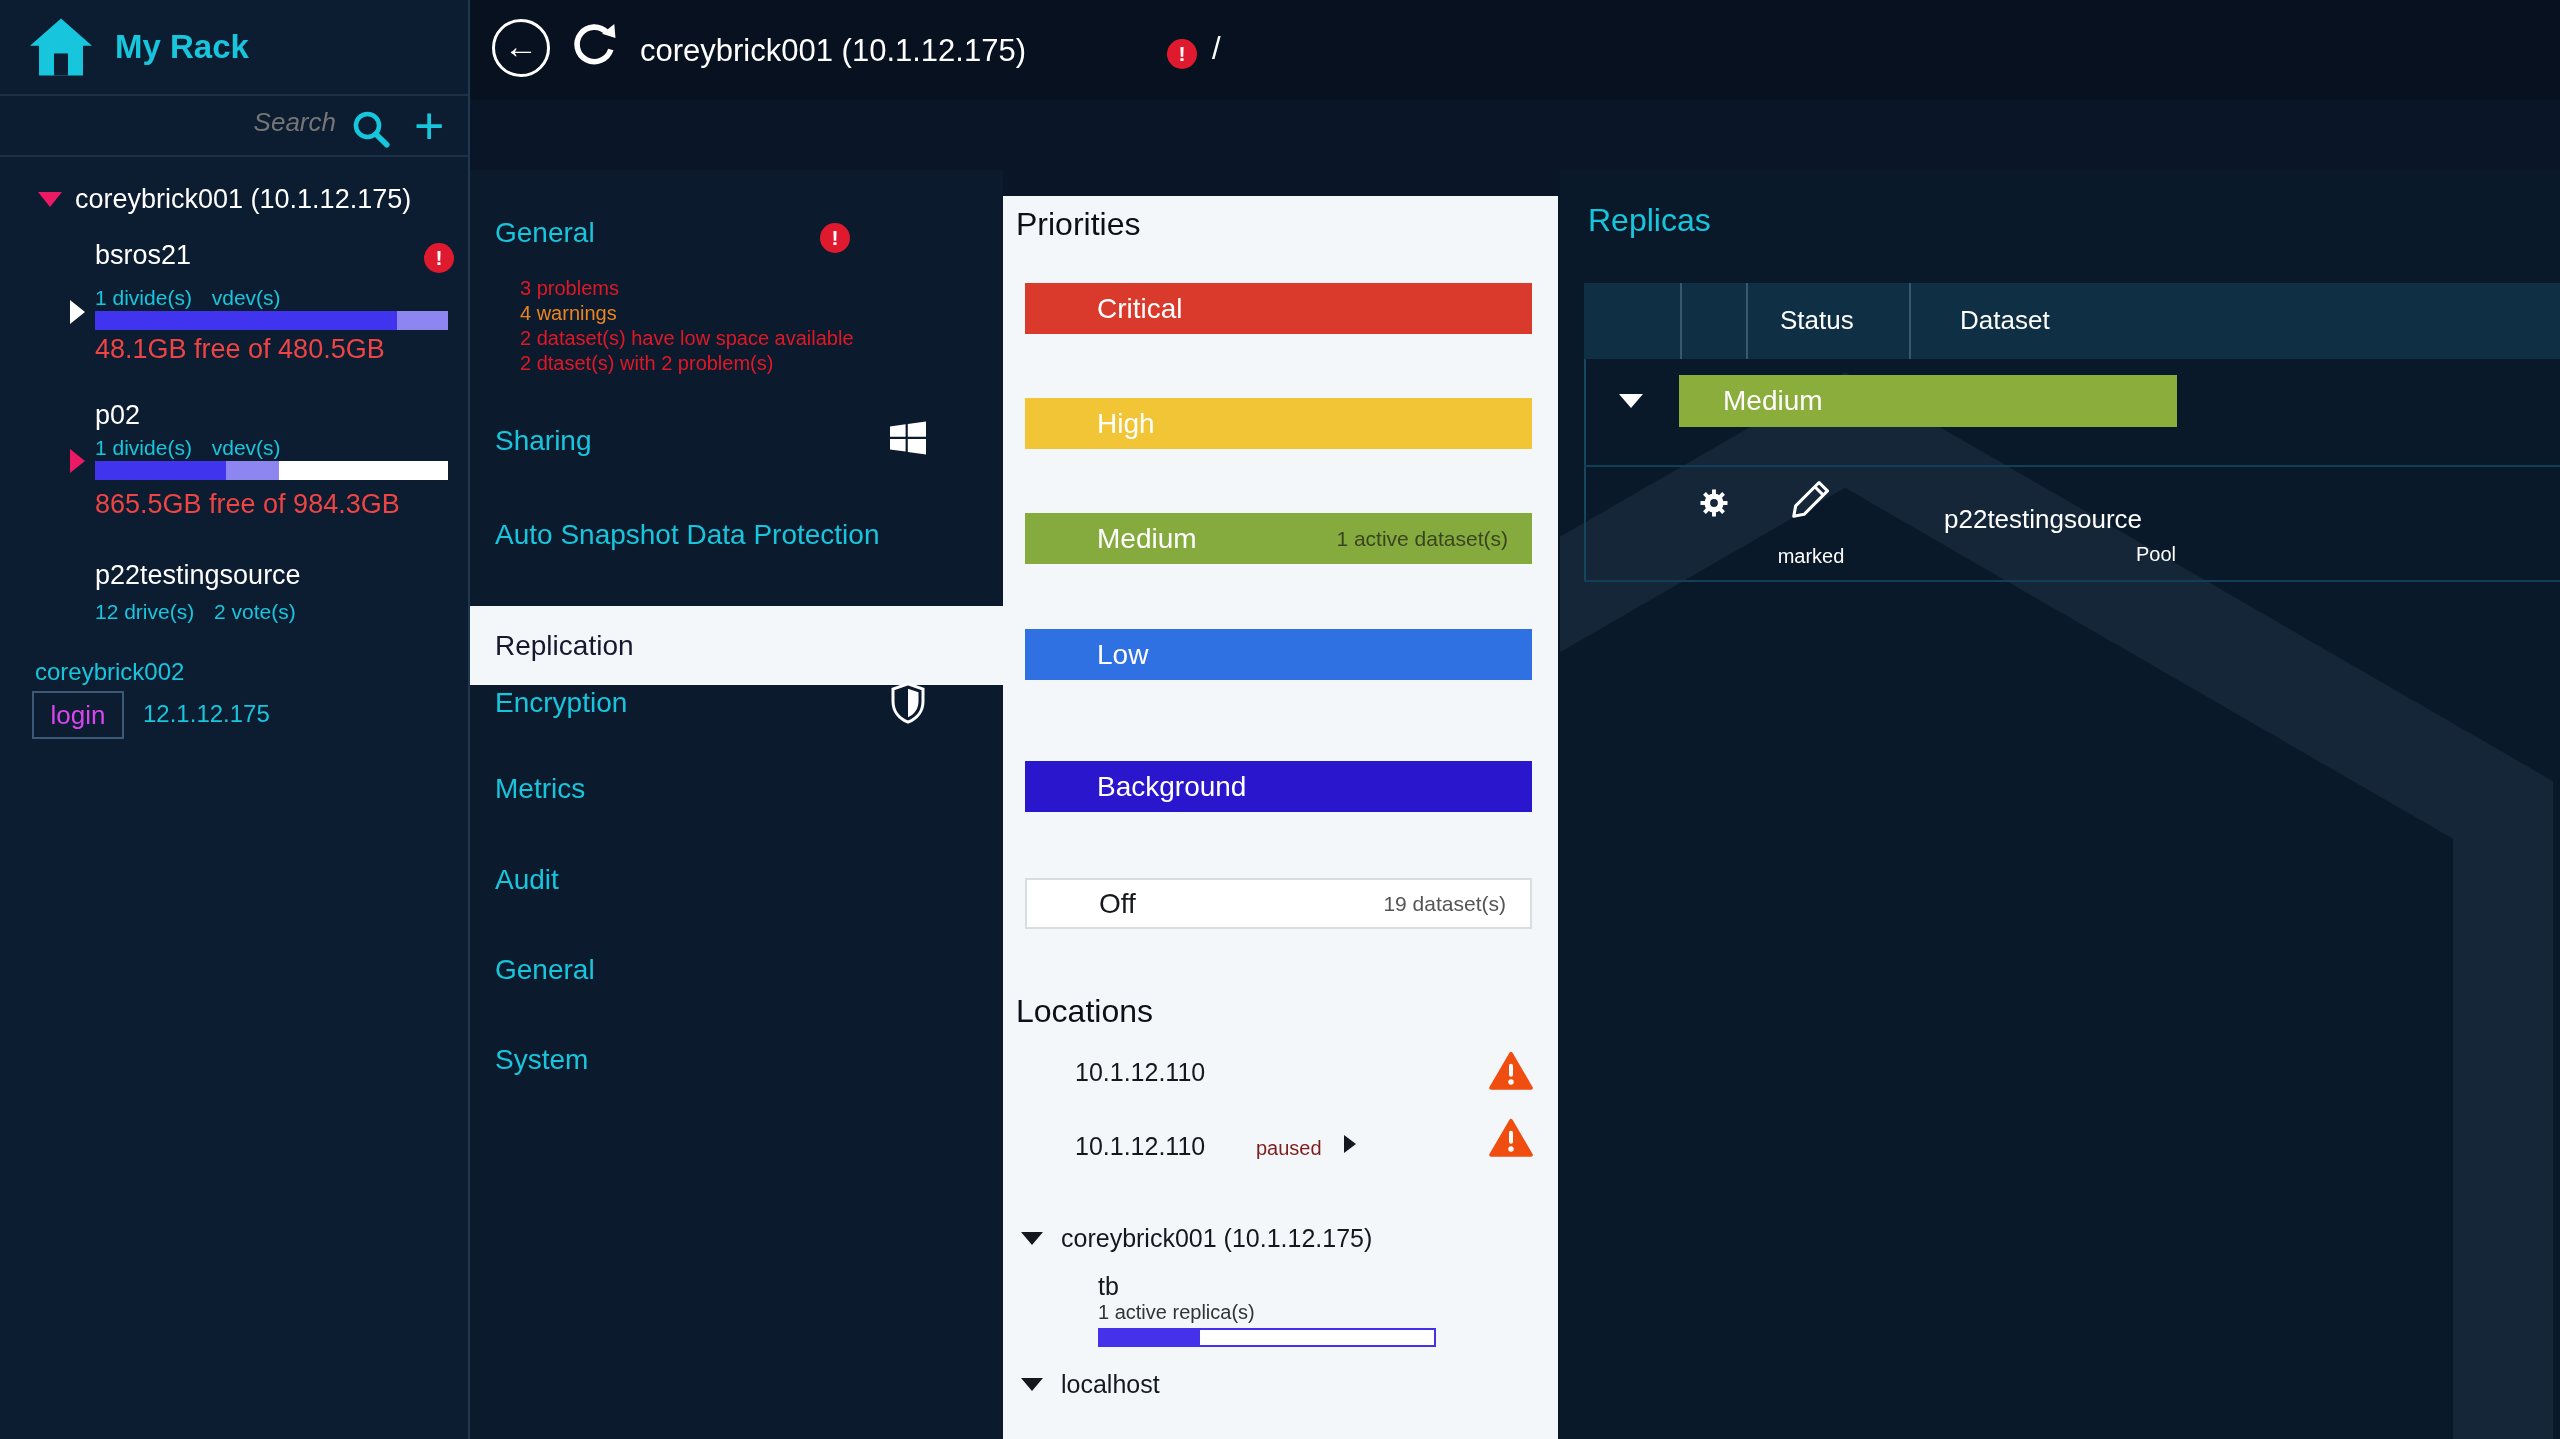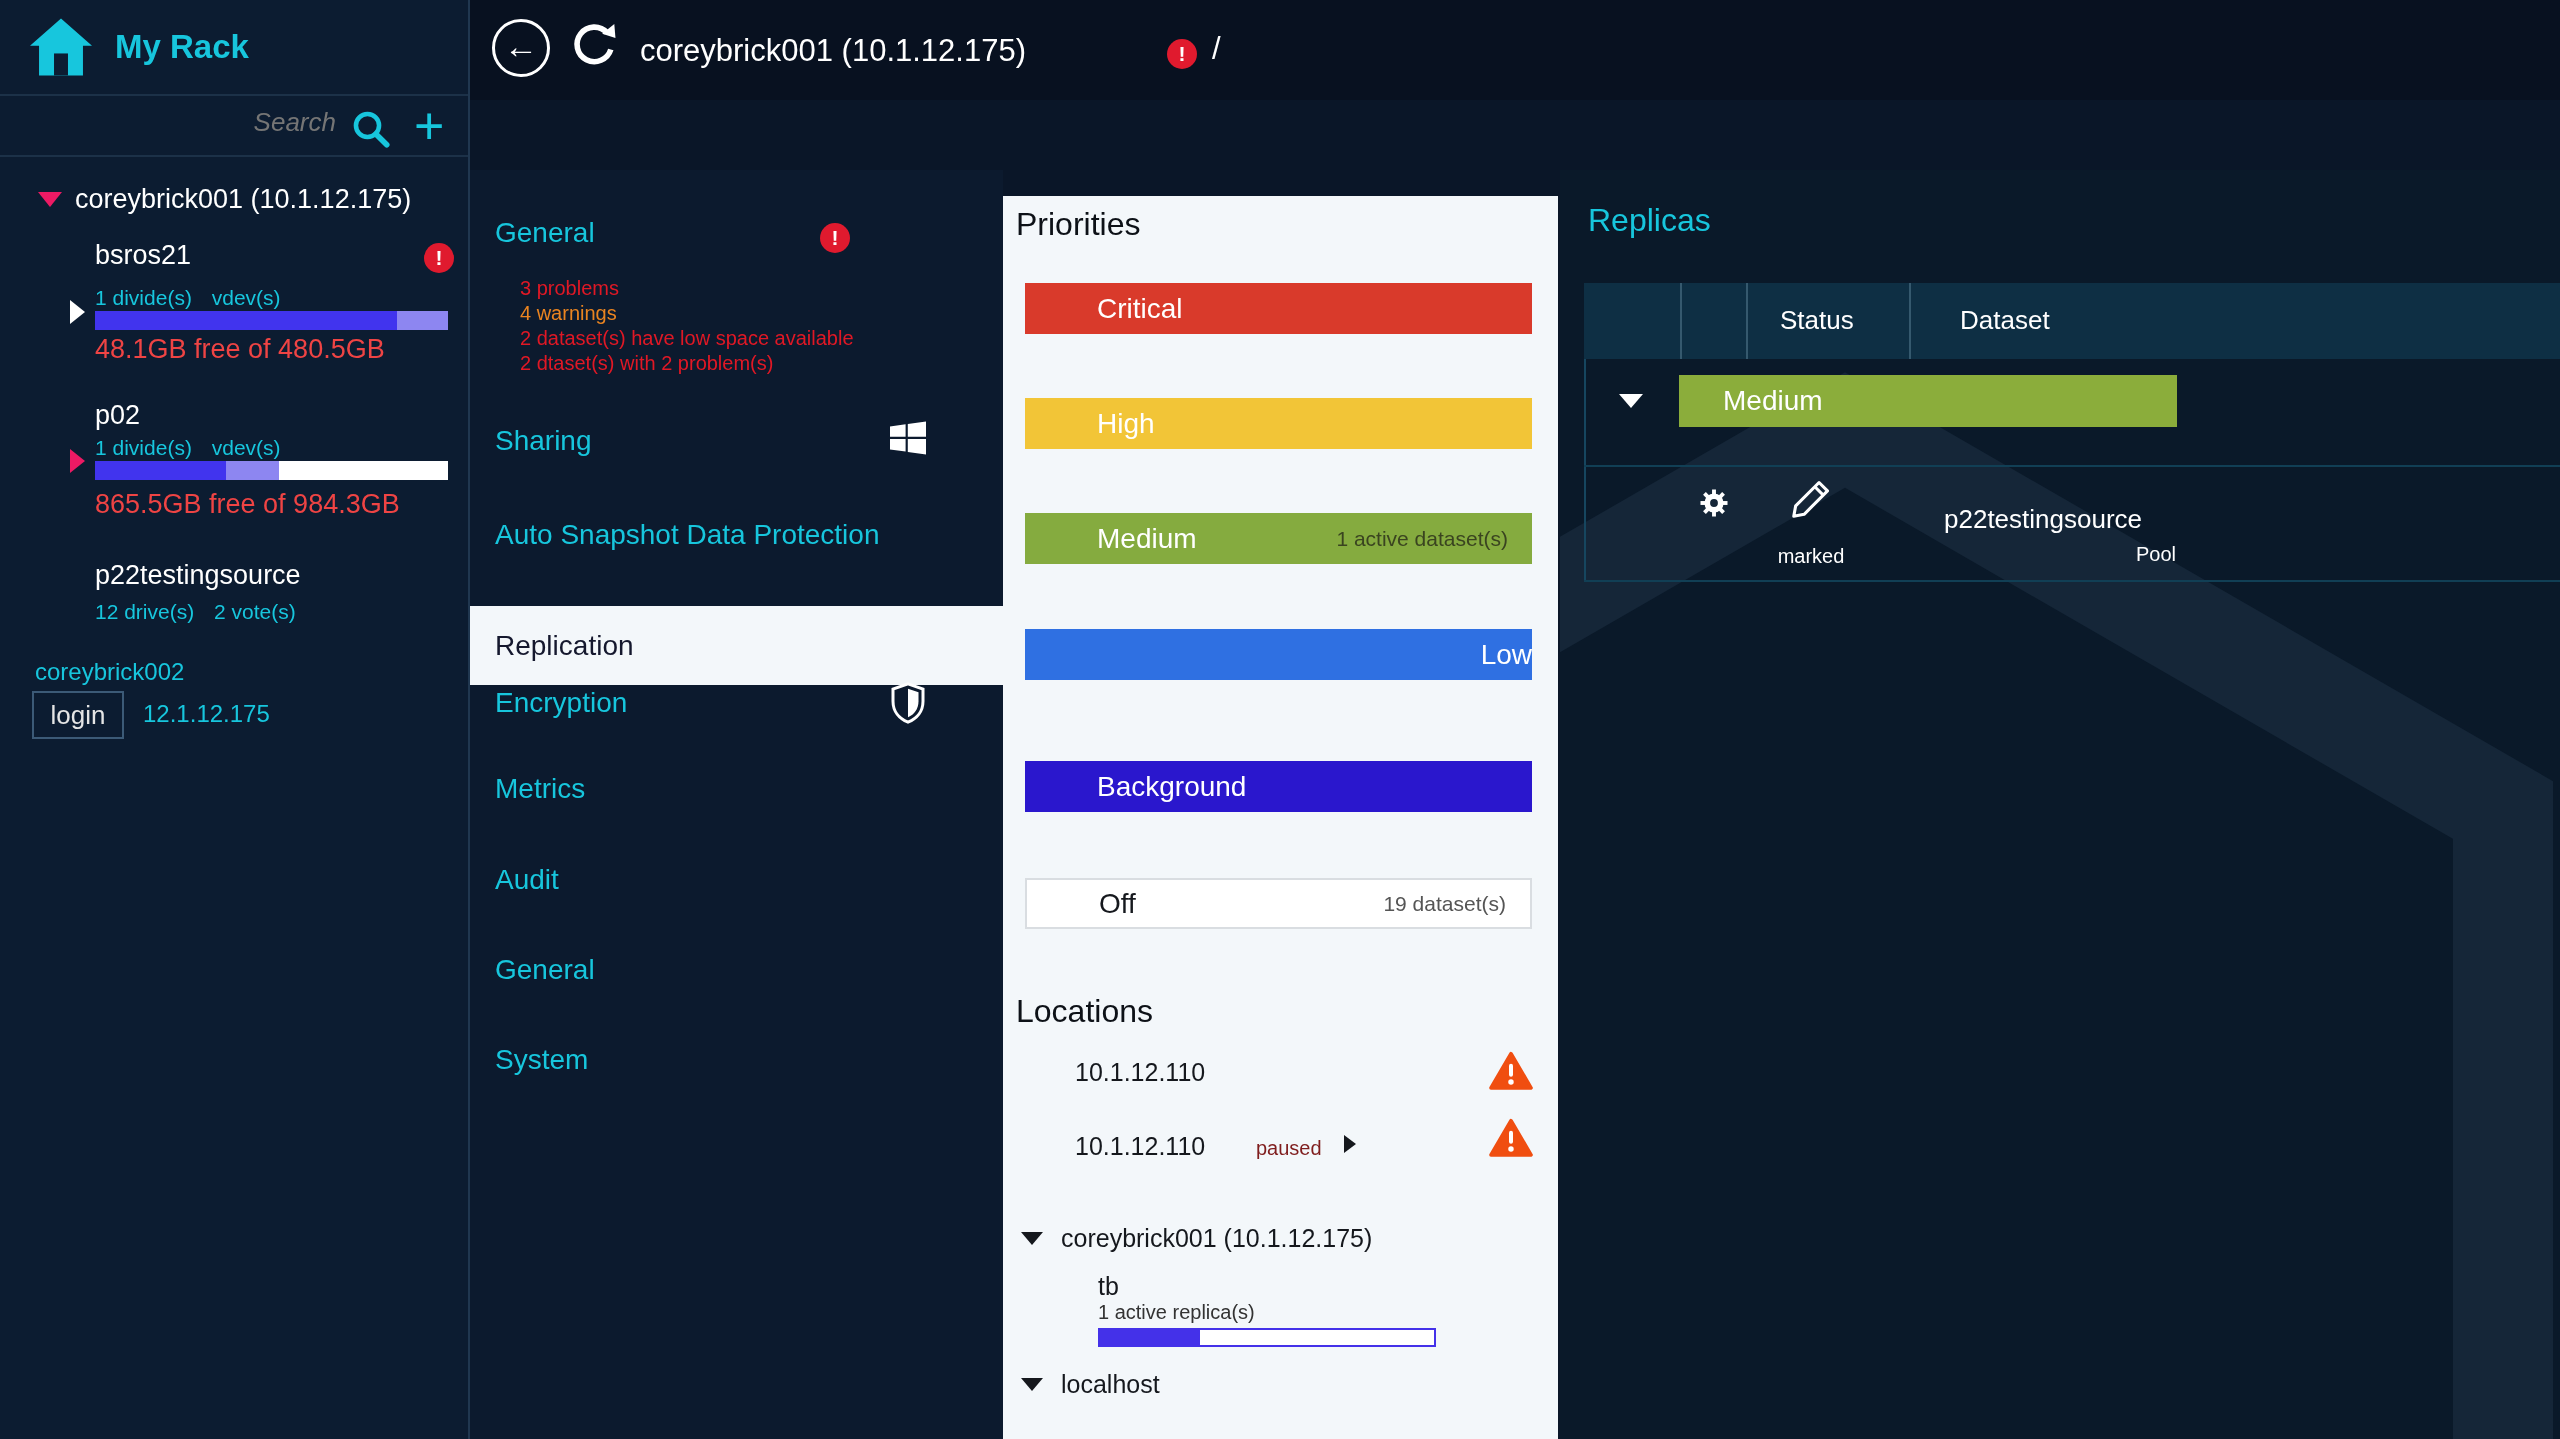--- a/index.html
+++ b/index.html
@@ -22,21 +22,21 @@
   .tri-down-white{border-left:12px solid transparent;border-right:12px solid transparent;border-top:14px solid #ffffff;}
   .badge{width:30px;height:30px;border-radius:50%;background:#e01a2e;color:#fff;
     font-weight:bold;text-align:center;line-height:30px;font-size:21px;}
   .poolbar{height:19px;display:flex;overflow:hidden;}
   .seg-used{background:#4134ee;height:100%;}
   .seg-res{background:#8d86f1;height:100%;}
   .seg-free{background:#ffffff;height:100%;}
   .pool-name{font-size:27px;color:#fff;}
   .pool-meta{font-size:21px;color:#17c6dd;}
   .pool-free{font-size:27px;color:#ef4444;text-align:center;}
-  #login-btn{border:2px solid #3c5a77;color:#e5e5e5;font-size:26px;width:88px;height:44px;
+  #login-btn{border:2px solid #3c5a77;color:#d946ef;font-size:26px;width:88px;height:44px;
     display:flex;align-items:center;justify-content:center;background:transparent;}
   
   #topbar{left:470px;top:0;width:2090px;height:100px;background:#081120;}
   #back-btn{width:52px;height:52px;border:3px solid #fff;border-radius:50%;
     display:flex;align-items:center;justify-content:center;font-size:34px;color:#fff;}
   #page-title{font-size:31px;color:#fff;}
   
   #usagebar{left:480px;top:100px;width:2080px;height:70px;display:flex;}
   .useg{height:100%;padding:6px 0 0 24px;box-sizing:border-box;overflow:hidden;white-space:nowrap;}
   .useg .l1{font-size:24px;color:#fff;}
@@ -219,21 +219,21 @@
     <div class="abs pri-btn" style="top:87px;background:#d93a2b;">
       <span class="lbl">Critical</span>
     </div>
     <div class="abs pri-btn" style="top:202px;background:#f2c537;">
       <span class="lbl">High</span>
     </div>
     <div class="abs pri-btn" style="top:317px;background:#85ab3f;">
       <span class="lbl">Medium</span>
       <span class="note" style="color:#3a4420;">1 active dataset(s)</span>
     </div>
-    <div class="abs pri-btn" style="top:433px;background:#2f70e2;justify-content:flex-end;">
+    <div class="abs pri-btn" style="top:433px;background:#2f70e2;">
       <span class="lbl">Low</span>
     </div>
     <div class="abs pri-btn" style="top:565px;background:#2a17cd;">
       <span class="lbl">Background</span>
     </div>
     <div class="abs pri-btn" style="top:682px;background:#ffffff;border:2px solid #d9dde1;">
       <span class="lbl" style="color:#15181d;">Off</span>
       <span class="note dim">19 dataset(s)</span>
     </div>
 

